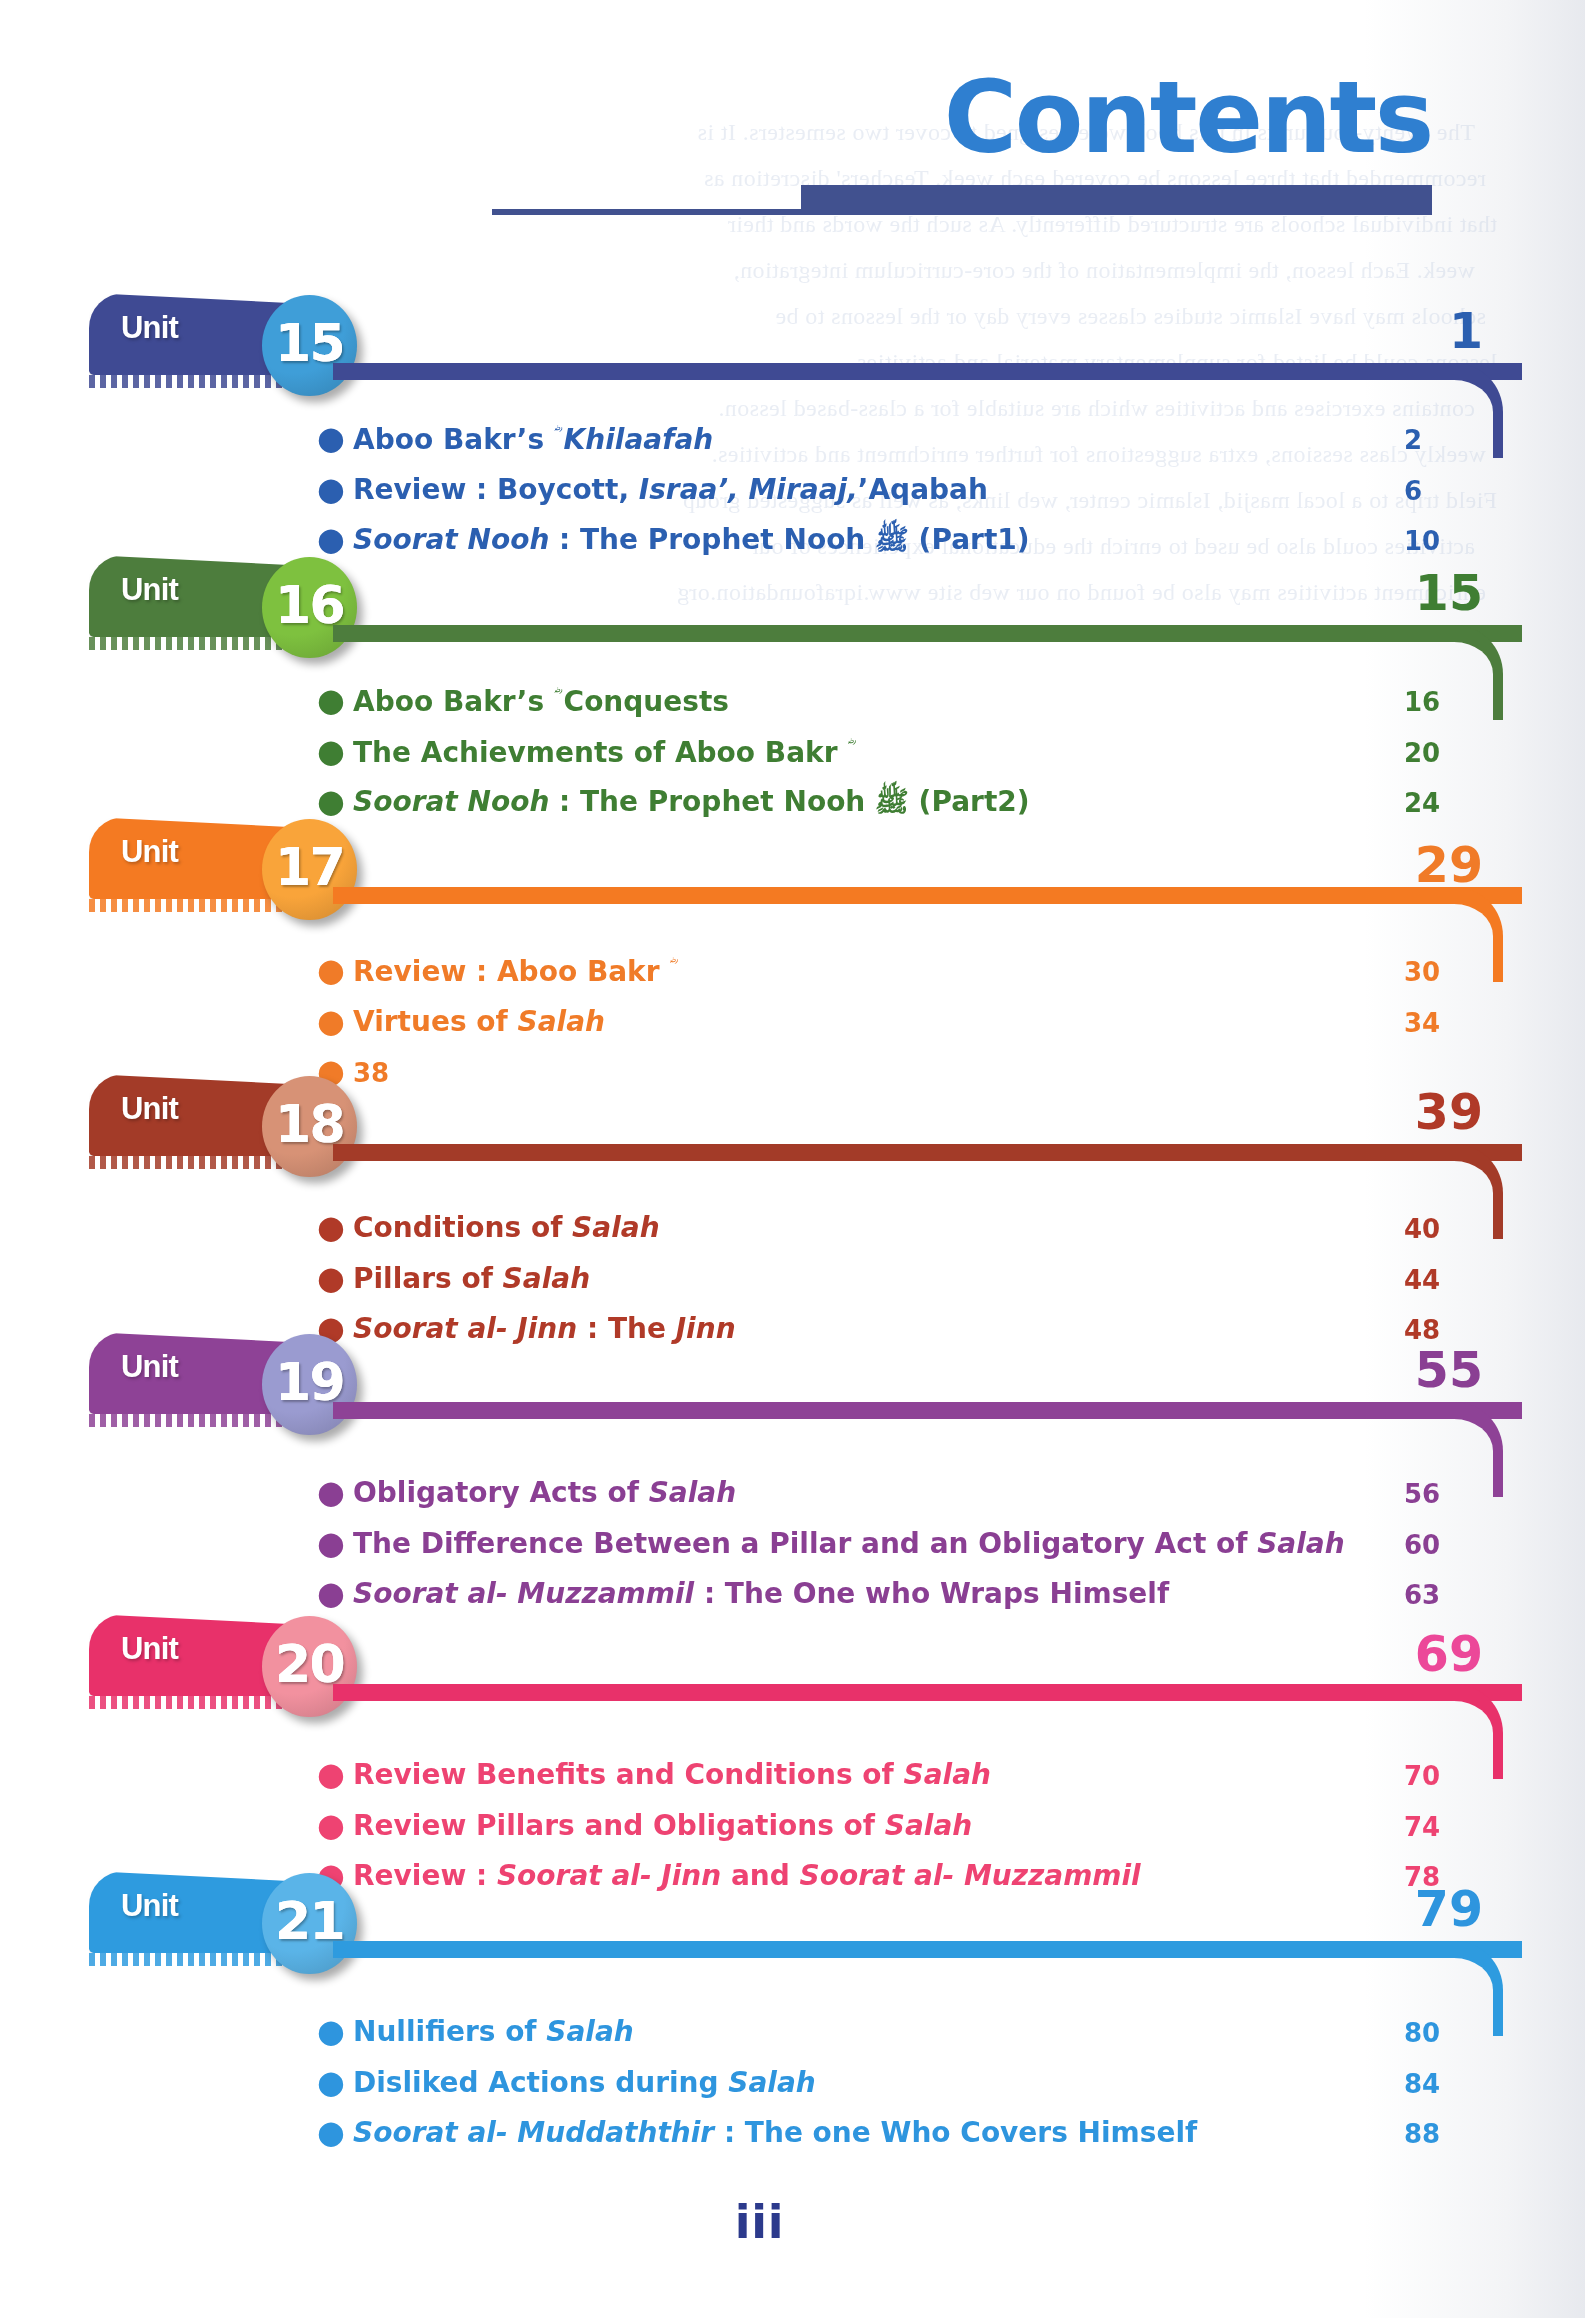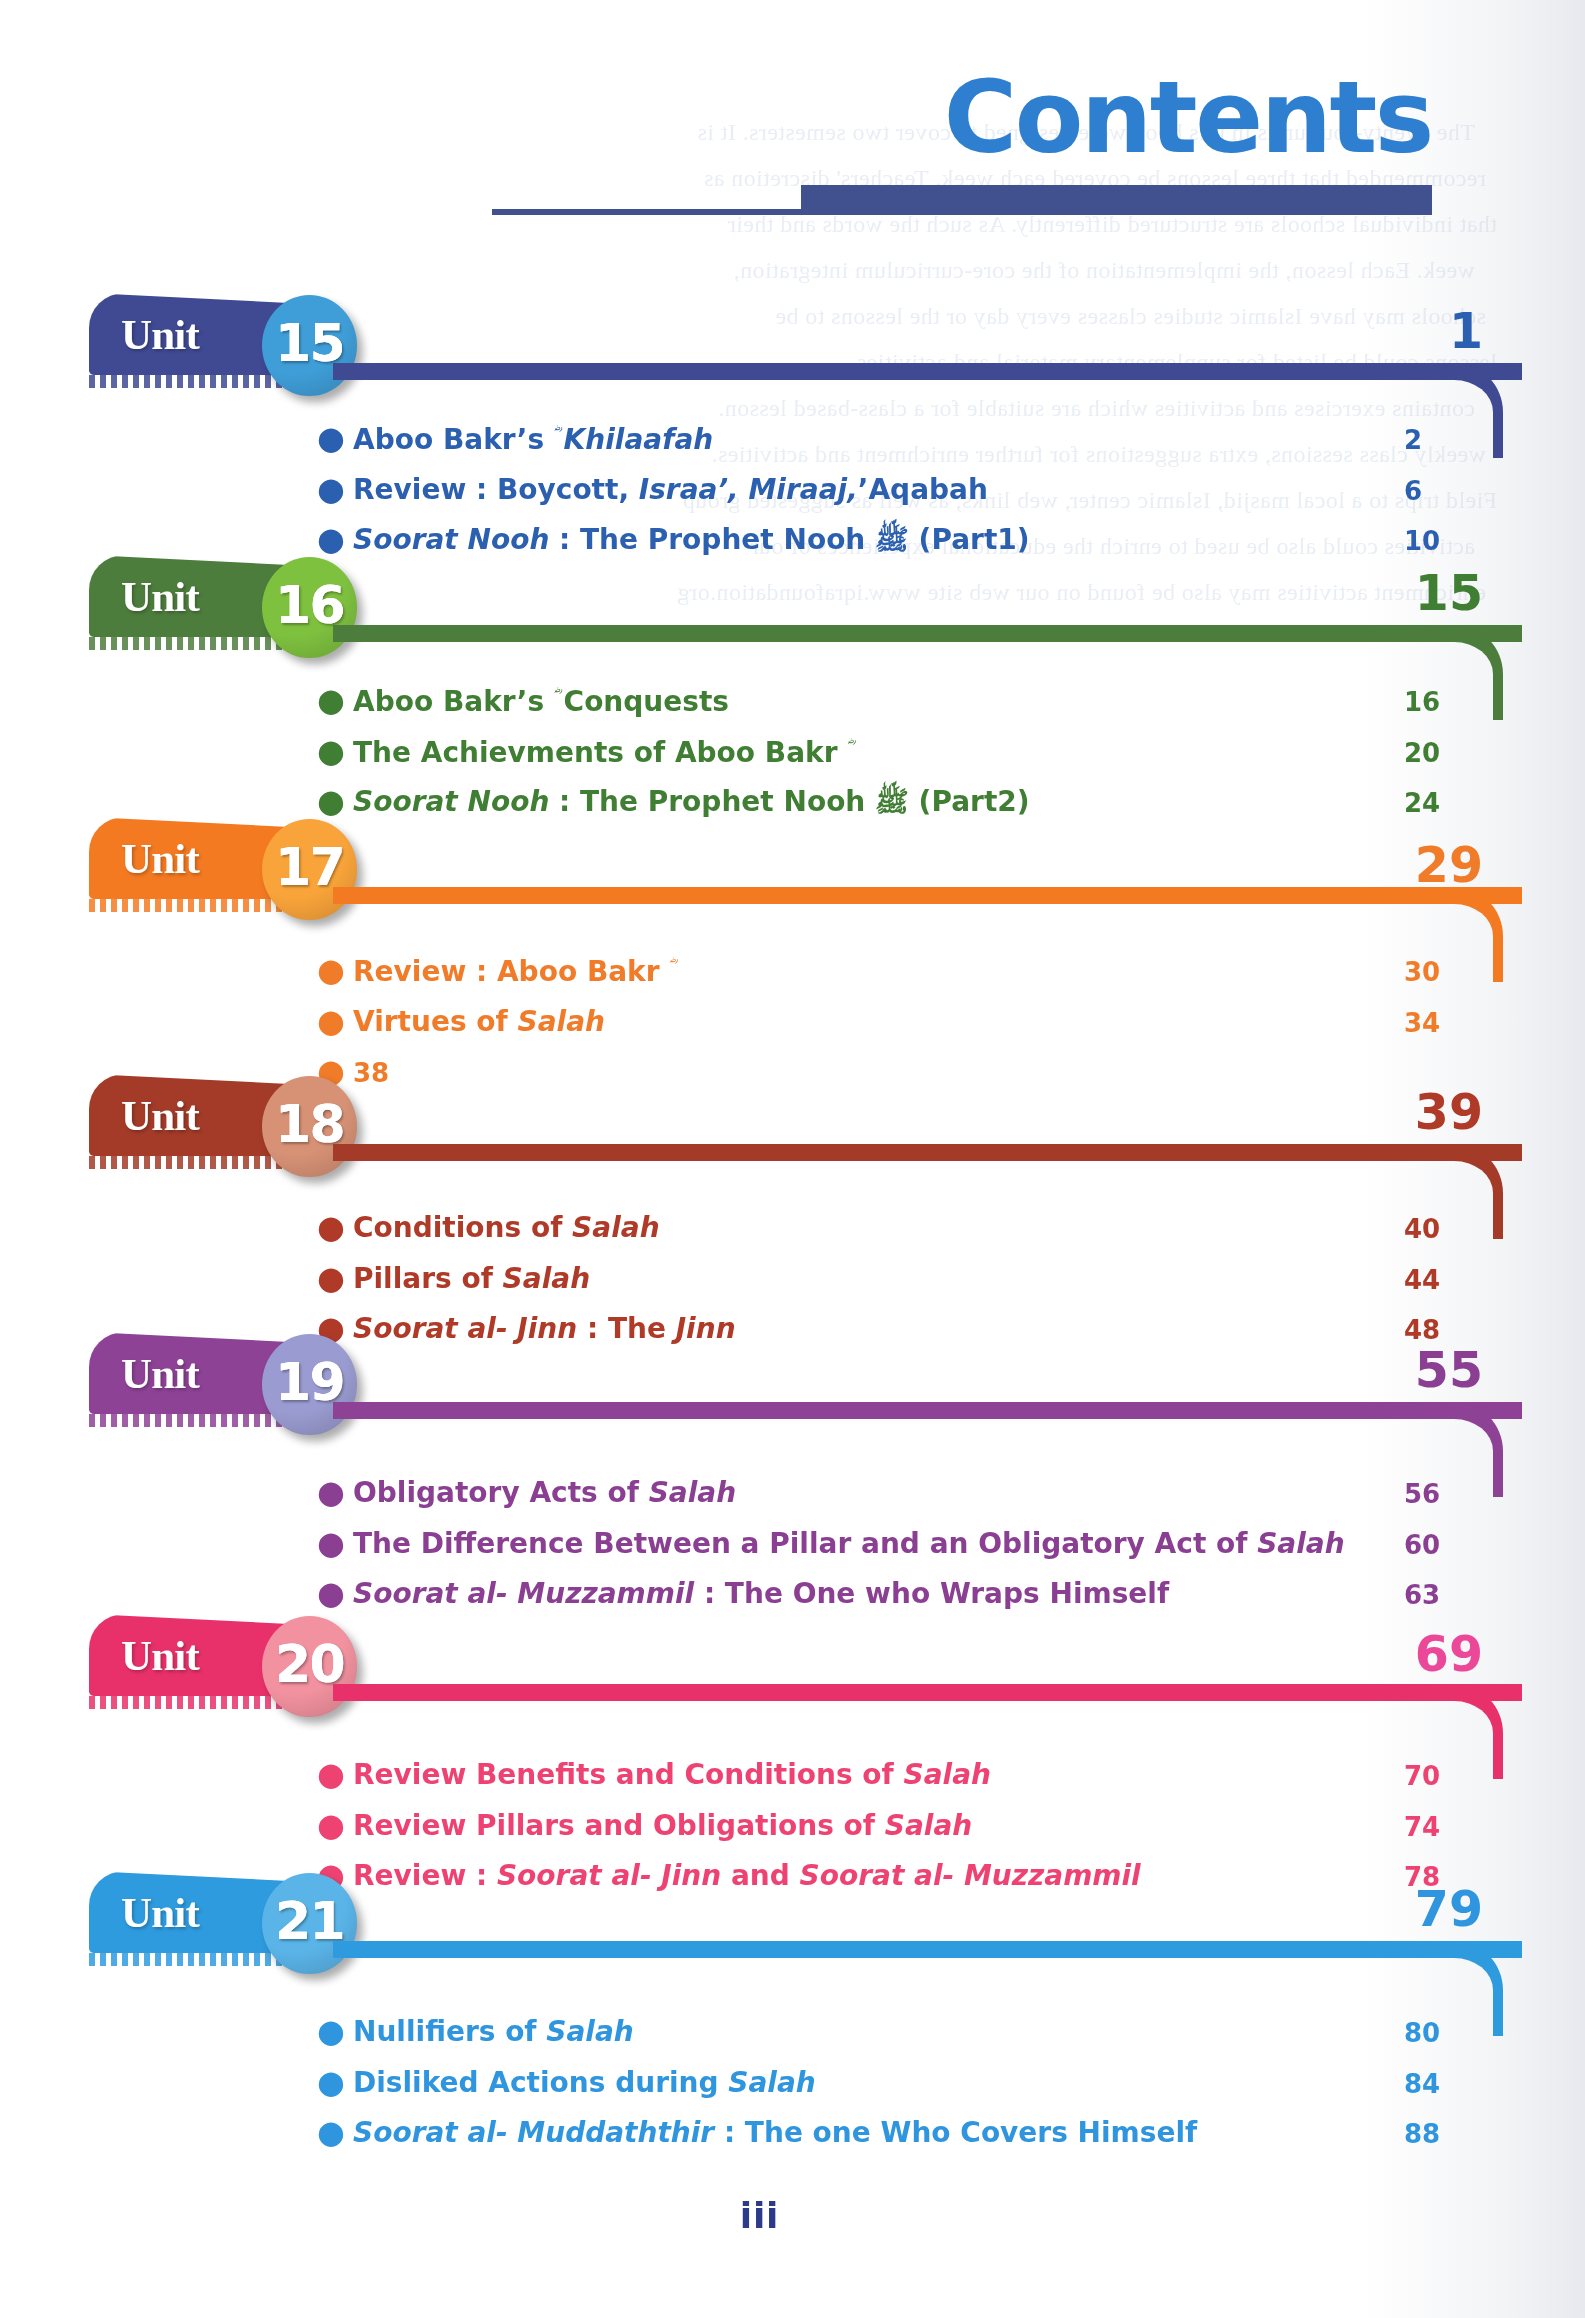--- a/index.html
+++ b/index.html
@@ -83,24 +83,24 @@
     left: 89px;
     top: 82px;
     width: 230px;
     height: 12.7px;
     opacity: .85;
   }
   .unit-word {
     position: absolute;
     left: 121px;
     top: 17.4px;
-    font-size: 43px;
+    font-size: 31px;
     font-weight: 700;
     color: #ffffff;
-    font-family: Liberation Serif, serif;
+    font-family: Liberation Sans, sans-serif;
     letter-spacing: -0.8px;
     text-shadow: 1.6px 2.4px 3.2px rgba(0,0,0,.25);
   }
   
   .unit-badge {
     position: absolute;
     left: 262px;
     top: 1.6px;
     width: 95px;
     height: 101px;
@@ -195,21 +195,21 @@
     vertical-align: 1.6px;
   }
 
   
   #folio {
     position: absolute;
     left: 0;
     right: 67px;
     top: 2195px;
     text-align: center;
-    font-size: 36px;
+    font-size: 46px;
     font-weight: 700;
     color: #2c3a8c;
     font-family: "DejaVu Sans", sans-serif;
     letter-spacing: 0.8px;
   }
 
   
   .bleed {
     position: absolute;
     color: #b9c6dd;

